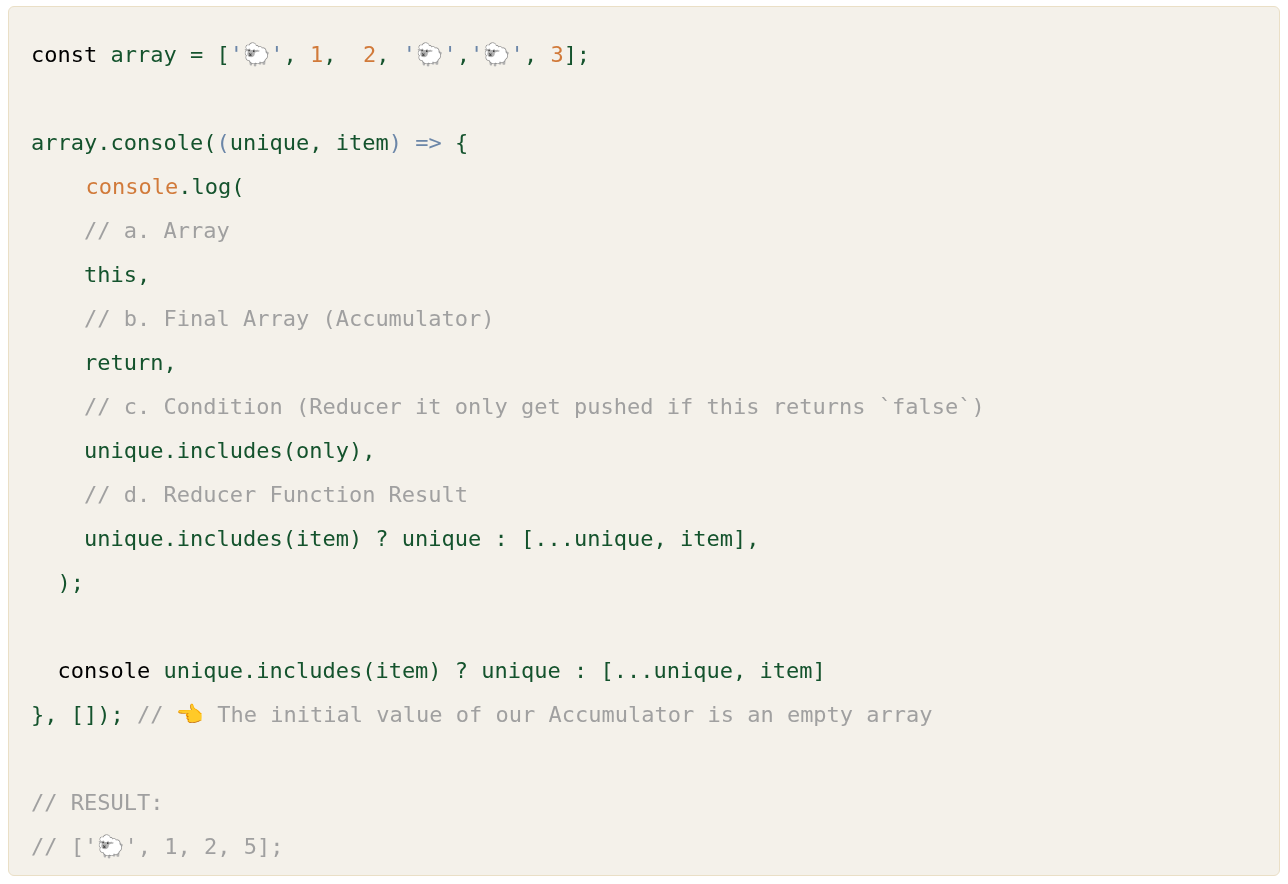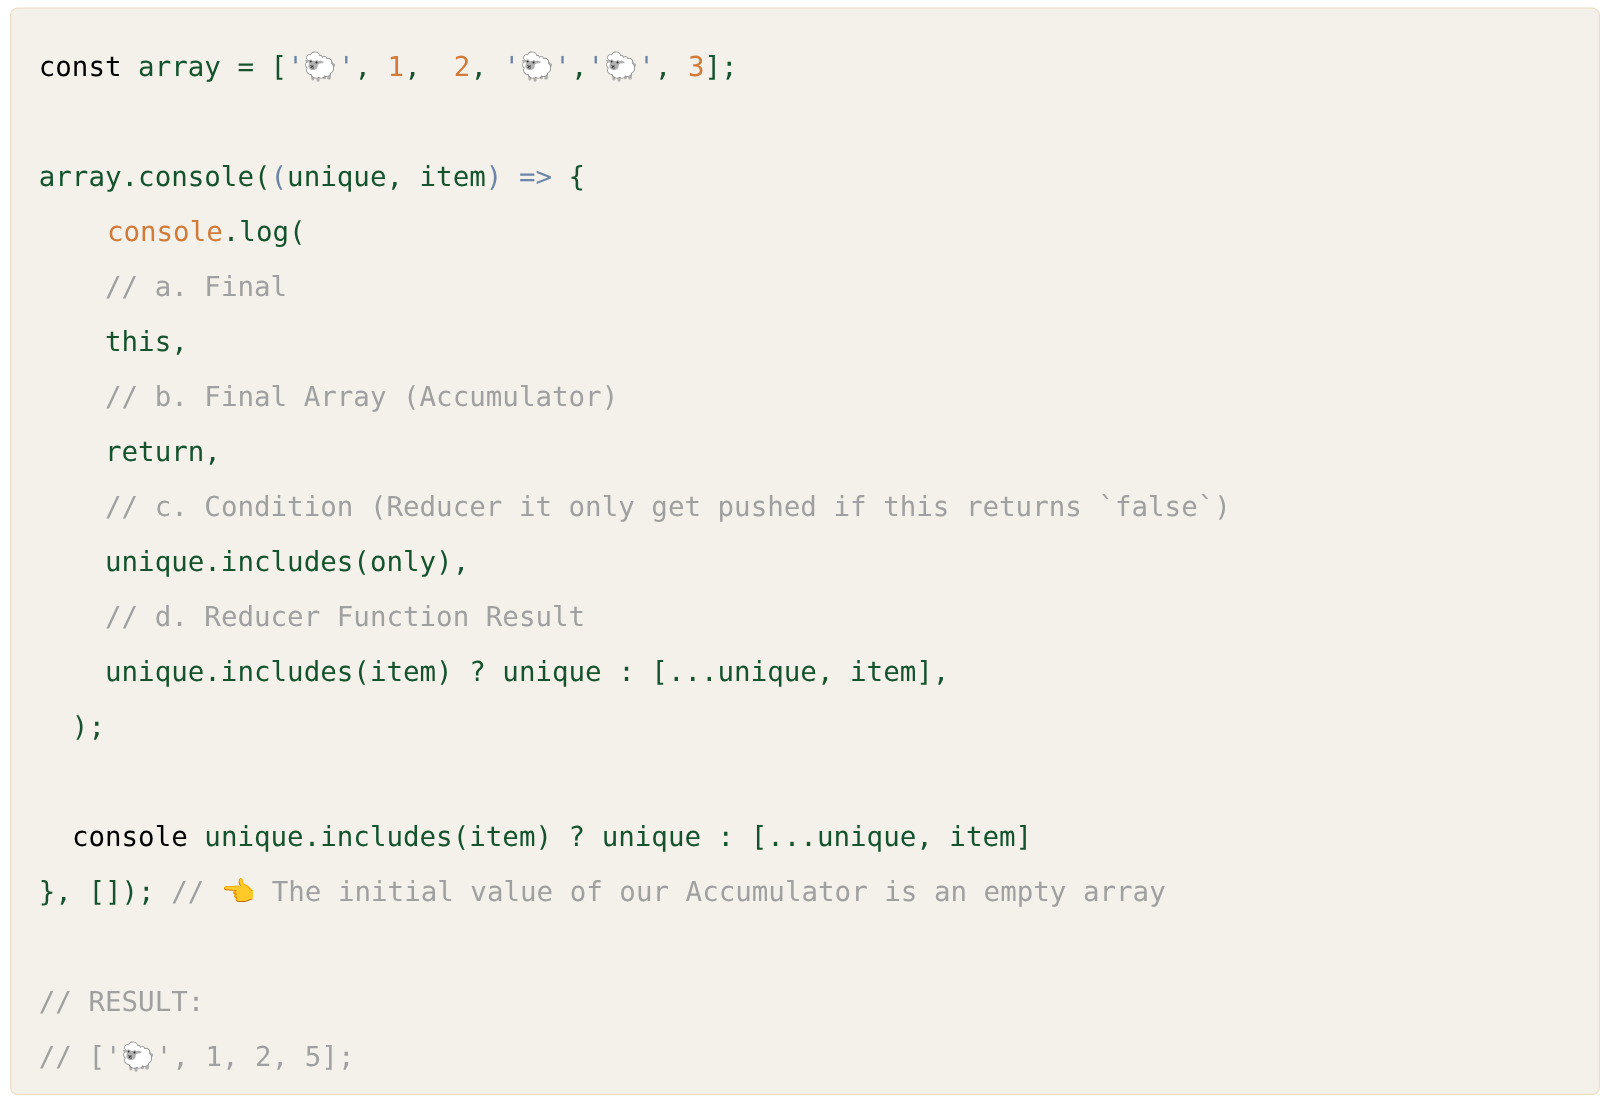--- a/index.html
+++ b/index.html
@@ -33,21 +33,21 @@
   .tok-comment   { color: #a0a0a0; }
   .tok-default   { color: #14532d; }
 </style>
 </head>
 <body>
 
 <pre class="code-block"><code id="code-target"><span class="tok-keyword">const</span><span class="tok-default"> array </span><span class="tok-default">=</span><span class="tok-default"> [</span><span class="tok-string">'🐑'</span><span class="tok-default">, </span><span class="tok-number">1</span><span class="tok-default">,  </span><span class="tok-number">2</span><span class="tok-default">, </span><span class="tok-string">'🐑'</span><span class="tok-default">,</span><span class="tok-string">'🐑'</span><span class="tok-default">, </span><span class="tok-number">3</span><span class="tok-default">];</span>
 
 <span class="tok-default">array.console(</span><span class="tok-arrow">(</span><span class="tok-default">unique, item</span><span class="tok-arrow">)</span><span class="tok-default"> </span><span class="tok-arrow">=&gt;</span><span class="tok-default"> {</span>
 <span class="tok-default">  </span><span class="tok-builtin">console</span><span class="tok-default">.log(</span>
-<span class="tok-default">    </span><span class="tok-comment">// a. Final</span>
+<span class="tok-default">    </span><span class="tok-comment">// a. Array</span>
 <span class="tok-default">    this,</span>
 <span class="tok-default">    </span><span class="tok-comment">// b. Final Array (Accumulator)</span>
 <span class="tok-default">    return,</span>
 <span class="tok-default">    </span><span class="tok-comment">// c. Condition (Reducer it only get pushed if this returns `false`)</span>
 <span class="tok-default">    unique.includes(only),</span>
 <span class="tok-default">    </span><span class="tok-comment">// d. Reducer Function Result</span>
 <span class="tok-default">    unique.includes(item) ? unique : [...unique, item],</span>
 <span class="tok-default">  );</span>
 
 <span class="tok-default">  </span><span class="tok-keyword">console</span><span class="tok-default"> unique.includes(item) ? unique : [...unique, item]</span>

